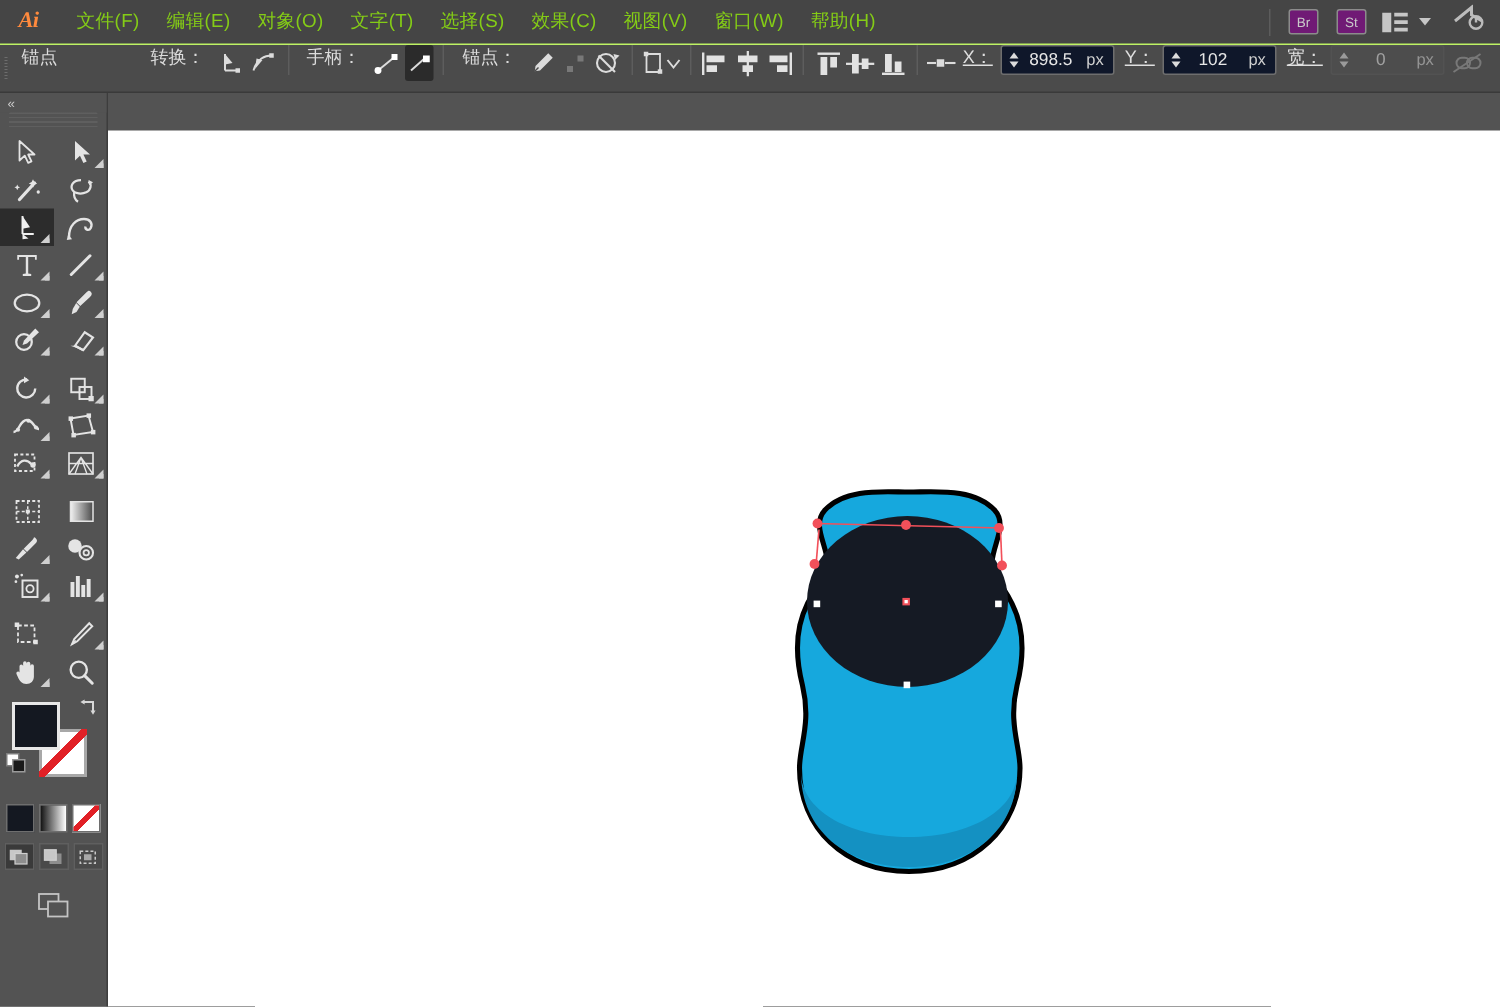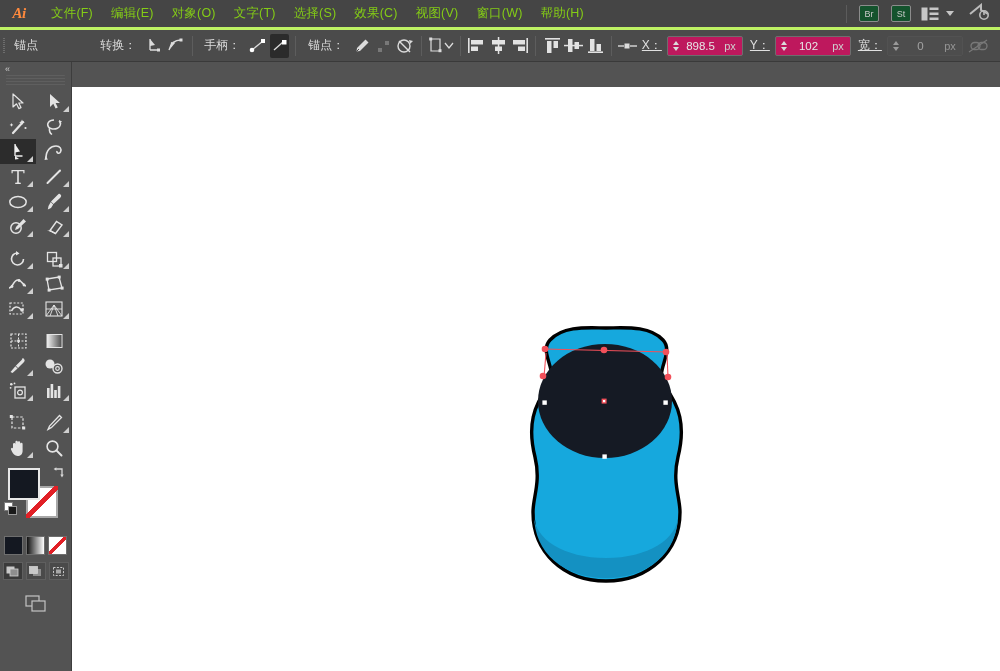--- a/index.html
+++ b/index.html
@@ -10,53 +10,53 @@
     overflow: hidden;
     user-select: none;
   }
   #app { position: relative; width: 1000px; height: 671px; }
 
   
   .menubar {
     position: absolute; left: 0; top: 0; width: 1000px; height: 30px;
     background: #454545;
     display: flex; align-items: center;
-    border-bottom: 3px solid #bef264;
+    border-bottom: 1px solid #bef264;
   }
   .ai-logo {
     width: 30px; height: 30px; display: flex; align-items: center;
     justify-content: center; color: #ff8a3d; font-size: 15px;
     font-weight: bold; font-style: italic; letter-spacing: -0.5px;
     font-family: "Liberation Serif", serif;
     margin-left: 4px; margin-right: 8px;
   }
   .menu-item {
     padding: 0 9px; height: 30px; display: flex; align-items: center;
     color: #84cc16; font-size: 12.5px; white-space: nowrap;
     letter-spacing: 0.2px;
   }
   .menu-right { margin-left: auto; display: flex; align-items: center; padding-right: 10px; }
   .mb-sep { width: 1px; height: 18px; background: #5c5c5c; margin: 0 6px; }
   .app-chip {
     width: 20px; height: 17px; border: 1px solid #8c8c8c; border-radius: 2px;
     color: #c9c9c9; font-size: 9px; display: flex; align-items: center;
-    justify-content: center; margin: 18px 6px; background: #14532d;
+    justify-content: center; margin: 18px 6px; background: #701a75;
   }
   .layout-icon { display: flex; align-items: center; margin-left: 4px; }
   .caret-dn {
     width: 0; height: 0; border-left: 4px solid transparent;
     border-right: 4px solid transparent; border-top: 5px solid #c6c6c6;
     margin-left: 7px;
   }
   .cc-icon { margin-left: 14px; opacity: .85; }
 
   
   .controlbar {
     position: absolute; left: 0; top: 30px; width: 1000px; height: 32px;
-    background: #4b4b4b; display: flex; align-items: center;
+    background: #4b4b4b; display: flex; 
     border-bottom: 1px solid #3a3a3a;
     color: #d8d8d8; font-size: 12px;
   }
   .cb-grip {
     width: 9px; height: 32px; display: flex; align-items: center;
     justify-content: center;
   }
   .cb-grip i {
     display: block; width: 2px; height: 16px;
     background: repeating-linear-gradient(to bottom,#6d6d6d 0 1px,transparent 1px 2px);
@@ -64,21 +64,21 @@
   .cb-label { padding: 0 7px; white-space: nowrap; color: #dcdcdc; font-size: 12px; }
   .cb-sep { width: 1px; height: 20px; background: #5d5d5d; margin: 0 5px; }
   .cb-btn {
     width: 24px; height: 24px; display: flex; align-items: center;
     justify-content: center; border-radius: 2px; margin: 0 1px;
   }
   .cb-btn.active { background: #2b2b2b; }
   .cb-btn.disabled { opacity: .4; }
   .numfield {
     display: flex; align-items: center; height: 20px;
-    background: #be185d; border: 1px solid #6e6e6e; border-radius: 2px;
+    background: #0f172a; border: 1px solid #6e6e6e; border-radius: 2px;
     margin-right: 4px; min-width: 76px;
   }
   .numfield.disabled { background: #4f4f4f; border-color: #585858; opacity:.55; }
   .spin {
     width: 13px; display: flex; flex-direction: column; align-items: center;
     justify-content: center; gap: 2px; padding-left: 3px;
   }
   .spin .up { width:0;height:0;border-left:3px solid transparent;border-right:3px solid transparent;border-bottom:4px solid #dcdcdc;}
   .spin .dn { width:0;height:0;border-left:3px solid transparent;border-right:3px solid transparent;border-top:4px solid #dcdcdc;}
   .numval {

